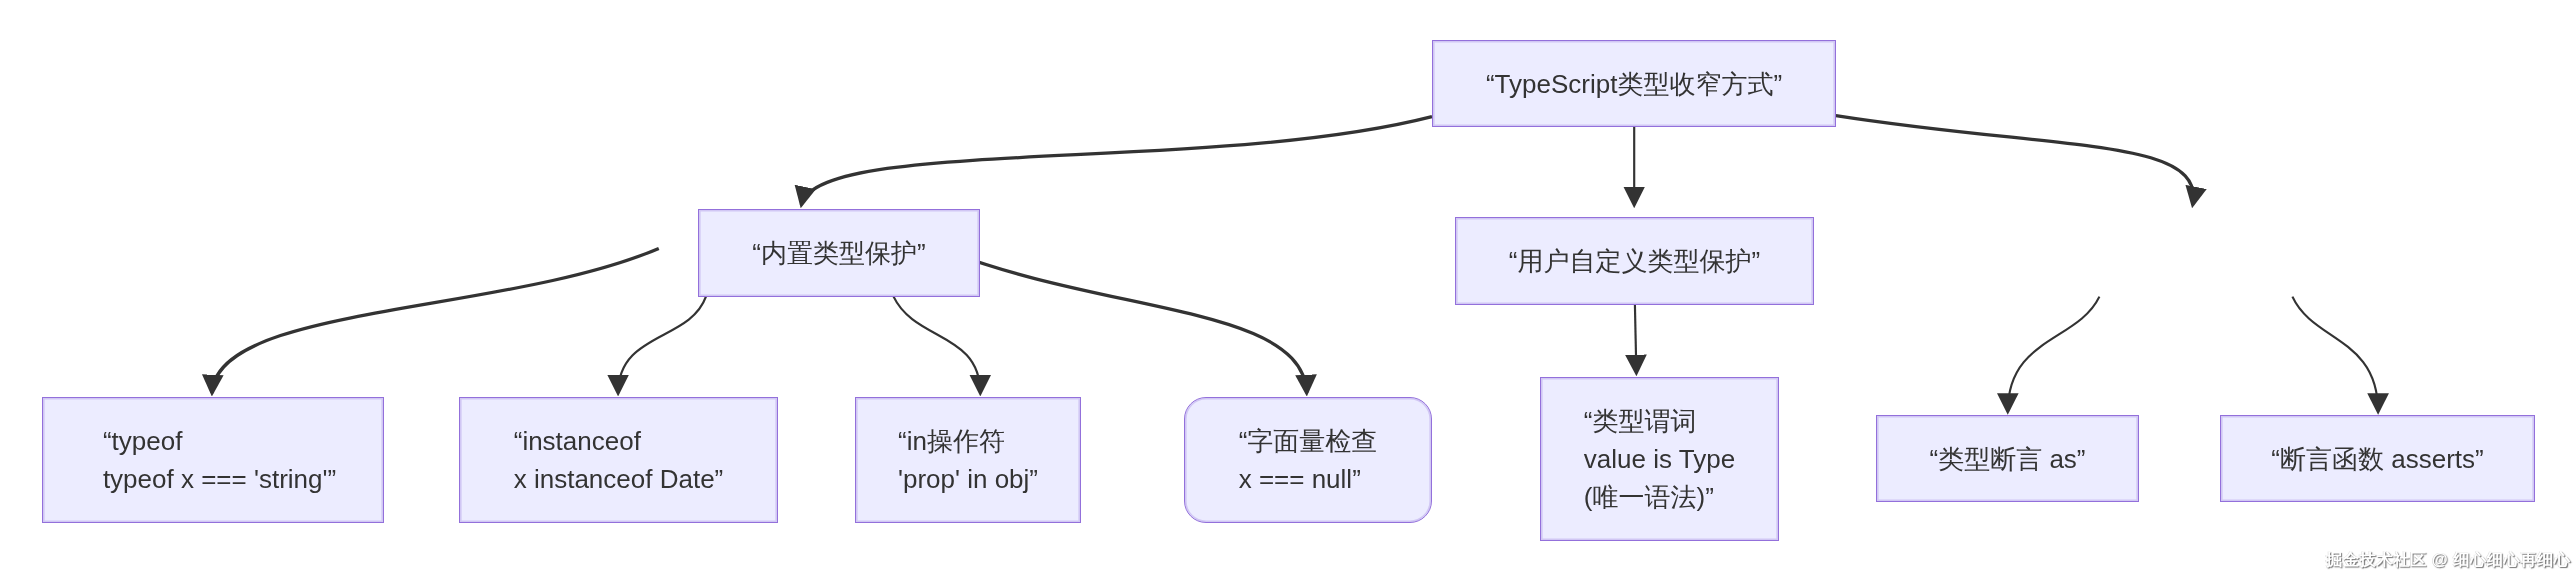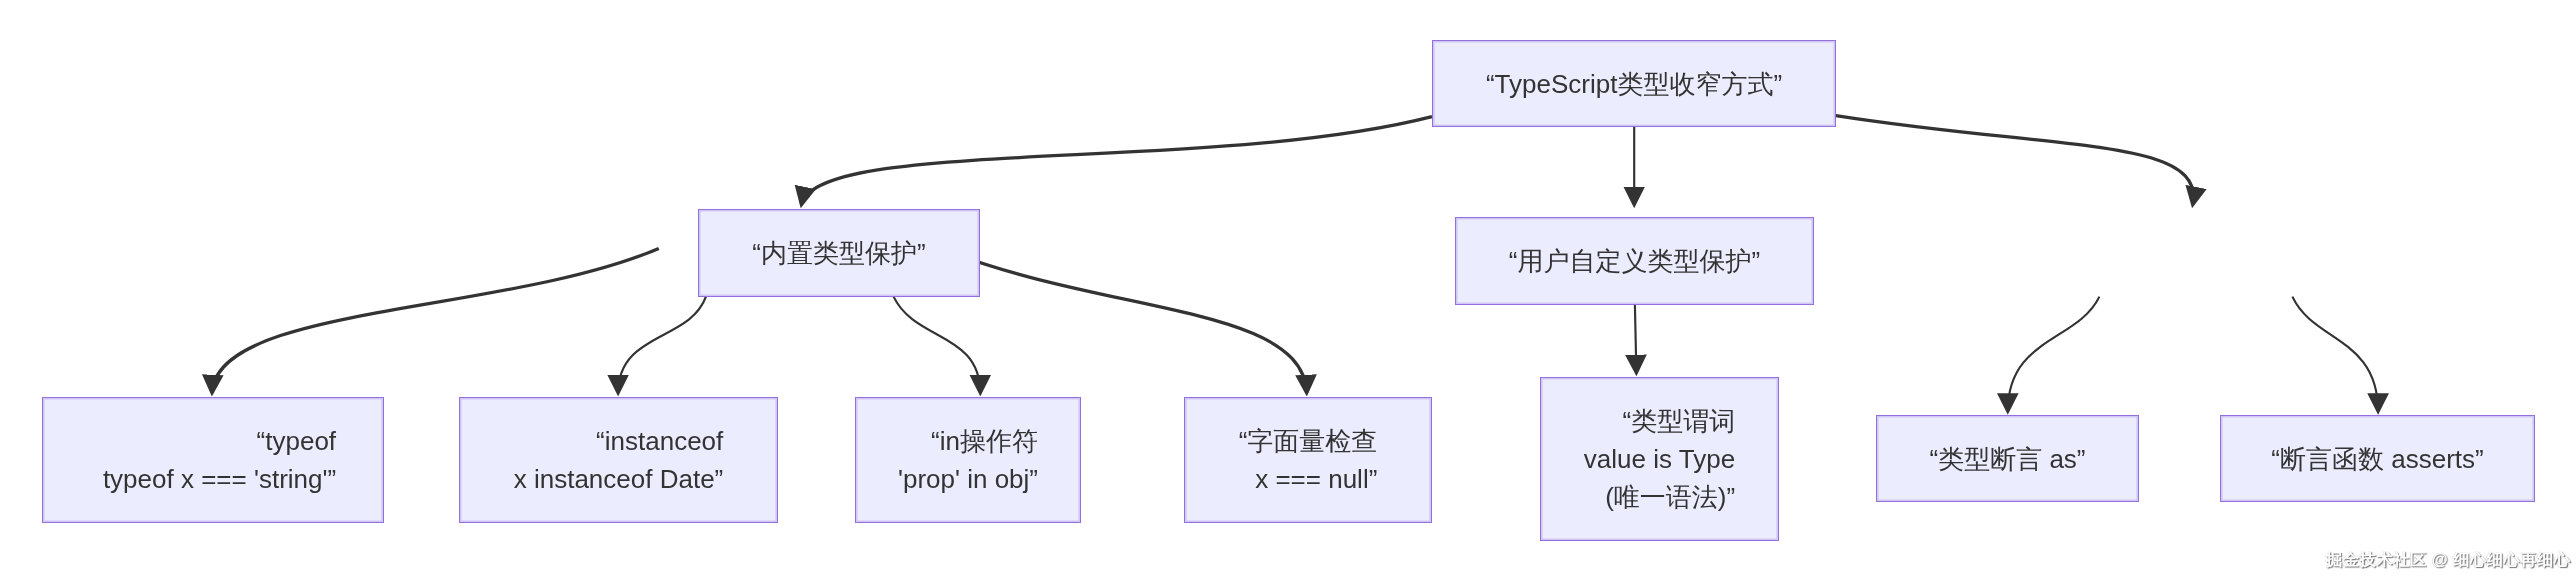--- a/index.html
+++ b/index.html
@@ -37,21 +37,21 @@
     box-sizing: border-box;
     background: #ECECFF;
     border: 1.6px solid #9370DB;
     box-shadow: inset 0 0 0 1.6px rgba(147,112,219,0.30);
     display: flex;
     align-items: center;
     justify-content: center;
   }
   .node-label {
     white-space: pre-line;
-    text-align: right;
+    text-align: left;
     color: #333333;
     font-size: 26px;
     line-height: 38px;
     font-weight: 400;
   }
   .watermark {
     position: absolute;
     right: 5.4px;
     bottom: 12px;
     font-size: 16.3px;
@@ -105,21 +105,21 @@
   <div class="node" style="left:459px; top:397px; width:319px; height:126px;">
     <span class="node-label">“instanceof
 x instanceof Date”</span>
   </div>
 
   <div class="node" style="left:855px; top:397px; width:226px; height:126px;">
     <span class="node-label">“in操作符
 'prop' in obj”</span>
   </div>
 
-  <div class="node" style="left:1184px; top:397px; width:248px; height:126px;">
+  <div class="node" style="left:1184px; top:397px; width:248px; height:126px;border-radius:22px;">
     <span class="node-label">“字面量检查
 x === null”</span>
   </div>
 
   <div class="node" style="left:1540px; top:377px; width:239px; height:164px;">
     <span class="node-label">“类型谓词
 value is Type
 (唯一语法)”</span>
   </div>
 

